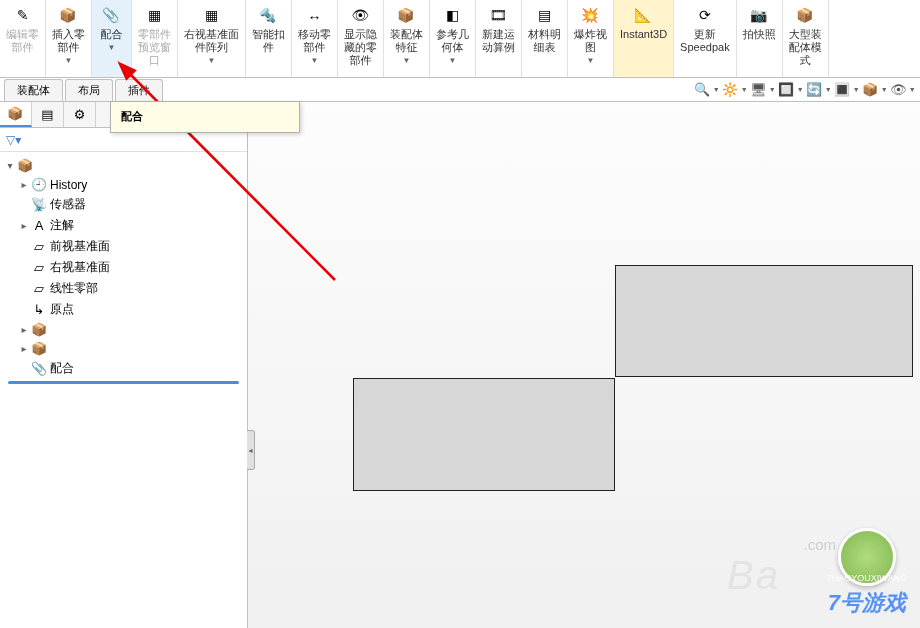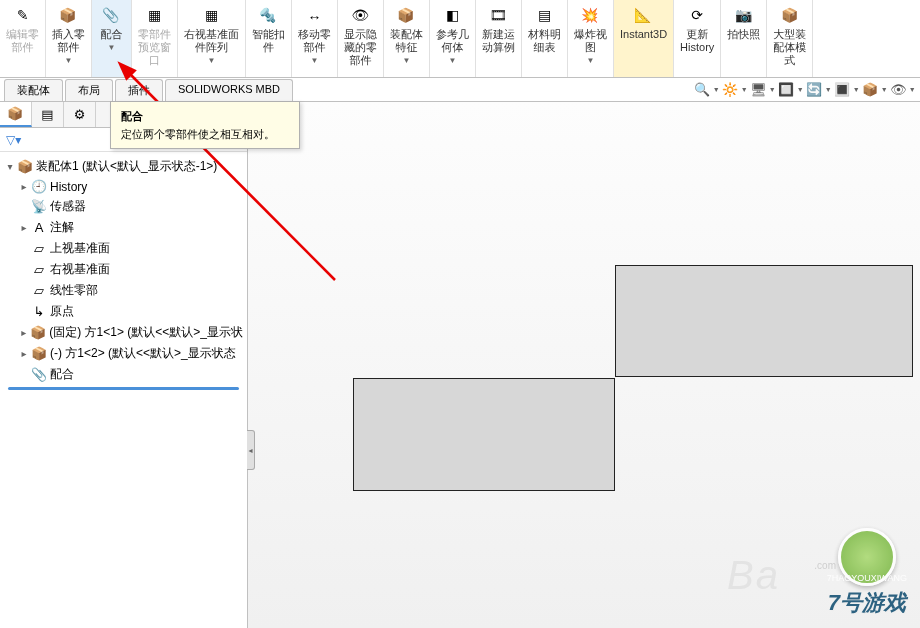--- a/index.html
+++ b/index.html
@@ -231,21 +231,21 @@
   .wm-badge {
     width: 58px; height: 58px;
     border-radius: 50%;
     background: radial-gradient(circle, #a7d86c 0%, #6cae34 100%);
     margin: 0 auto 2px;
     display:flex;align-items:flex-end;justify-content:center;
     color:#fff;font-size:9px;
     border:3px solid #fff;
     box-shadow:0 2px 5px rgba(0,0,0,.3);
   }
-  .wm-text { font-size: 22px; color:#0c4a6e; font-style:italic; font-weight:bold; text-shadow:1px 1px #eee; }
+  .wm-text { font-size: 22px; color:#3b82f6; font-style:italic; font-weight:bold; text-shadow:1px 1px #eee; }
   .wm-faint {
     position:absolute; bottom:30px; right:140px;
     font-size:40px; color:rgba(150,150,150,.15); font-style:italic;
     letter-spacing:2px;
   }
 </style>
 </head>
 <body>
 
 <div class="ribbon" id="ribbon">
@@ -322,40 +322,39 @@
 图</div>
       <div class="ribbon-drop">▼</div>
     </div>
     <div class="ribbon-item highlight">
       <div class="ribbon-icon">📐</div>
       <div class="ribbon-label">Instant3D</div>
     </div>
     <div class="ribbon-item">
       <div class="ribbon-icon">⟳</div>
       <div class="ribbon-label">更新
-History</div>
+Speedpak</div>
     </div>
     <div class="ribbon-item">
       <div class="ribbon-icon">📷</div>
       <div class="ribbon-label">拍快照</div>
     </div>
     <div class="ribbon-item">
       <div class="ribbon-icon">📦</div>
       <div class="ribbon-label">大型装
 配体模
 式</div>
     </div>
   </div>
 
 <div class="tabs">
   <div id="tabs-host" style="display:flex">
       <div class="tab">装配体</div>
       <div class="tab">布局</div>
       <div class="tab">插件</div>
-      <div class="tab">SOLIDWORKS MBD</div>
     </div>
   <div class="spacer"></div>
   <div class="mini-tools" id="mini-tools">
       <div class="mini-tool">🔍<span class="dd">▼</span></div>
       <div class="mini-tool">🔆<span class="dd">▼</span></div>
       <div class="mini-tool">🖥<span class="dd">▼</span></div>
       <div class="mini-tool">🔲<span class="dd">▼</span></div>
       <div class="mini-tool">🔄<span class="dd">▼</span></div>
       <div class="mini-tool">🔳<span class="dd">▼</span></div>
       <div class="mini-tool">📦<span class="dd">▼</span></div>
@@ -370,67 +369,64 @@
         <div class="panel-tab">▤</div>
         <div class="panel-tab">⚙</div>
       </div>
     <div class="filter-bar">
       <span class="filter-icon">▽▾</span>
     </div>
     <div class="tree">
       <div class="tree-node">
         <span class="exp">▾</span>
         <span class="icn" style="color:#caa62c">📦</span>
-        <span>装配体1 (默认&lt;默认_显示状态-1&gt;)</span>
       </div>
       <div id="tree-items">
           <div class="tree-node lvl1">
             <span class="exp">▸</span>
             <span class="icn">🕘</span>
             <span>History</span>
           </div>
           <div class="tree-node lvl1">
             <span class="exp"></span>
             <span class="icn">📡</span>
             <span>传感器</span>
           </div>
           <div class="tree-node lvl1">
             <span class="exp">▸</span>
             <span class="icn">A</span>
             <span>注解</span>
           </div>
           <div class="tree-node lvl1">
             <span class="exp"></span>
             <span class="icn">▱</span>
-            <span>上视基准面</span>
+            <span>前视基准面</span>
           </div>
           <div class="tree-node lvl1">
             <span class="exp"></span>
             <span class="icn">▱</span>
             <span>右视基准面</span>
           </div>
           <div class="tree-node lvl1">
             <span class="exp"></span>
             <span class="icn">▱</span>
             <span>线性零部</span>
           </div>
           <div class="tree-node lvl1">
             <span class="exp"></span>
             <span class="icn">↳</span>
             <span>原点</span>
           </div>
           <div class="tree-node lvl1">
             <span class="exp">▸</span>
             <span class="icn">📦</span>
-            <span>(固定) 方1&lt;1&gt; (默认&lt;&lt;默认&gt;_显示状</span>
           </div>
           <div class="tree-node lvl1">
             <span class="exp">▸</span>
             <span class="icn">📦</span>
-            <span>(-) 方1&lt;2&gt; (默认&lt;&lt;默认&gt;_显示状态</span>
           </div>
           <div class="tree-node lvl1">
             <span class="exp"></span>
             <span class="icn">📎</span>
             <span>配合</span>
           </div>
         </div>
       <div class="tree-separator"></div>
     </div>
   </div>
@@ -438,32 +434,31 @@
   <div class="canvas">
     <div class="part-rect" id="rect1" style="left: 367px; top: 163px; width: 298px; height: 112px;"></div>
     <div class="part-rect" id="rect2" style="left: 105px; top: 276px; width: 262px; height: 113px;"></div>
   </div>
 </div>
 
 <div class="collapse-handle">◂</div>
 
 <div class="tooltip" style="left:110px; top:101px; width:190px;">
   <div class="tt-title">配合</div>
-  <div>定位两个零部件使之相互相对。</div>
 </div>
 
 <svg class="arrow-svg" width="920" height="628">
   <defs>
     <marker id="ah" markerWidth="10" markerHeight="10" refX="2" refY="3" orient="auto">
       <path d="M0,0 L0,6 L8,3 z" fill="#e80000"></path>
     </marker>
   </defs>
   <line x1="335" y1="280" x2="128" y2="72" stroke="#e80000" stroke-width="2.5" marker-end="url(#ah)"></line>
 </svg>
 
 <div class="wm-faint">Ba</div>
 <div class="watermark">
-  <div style="position:absolute;right:70px;top:32px;color:rgba(120,120,120,.35);font-size:10px;">.com</div>
+  <div style="position:absolute;right:70px;top:8px;color:rgba(120,120,120,.35);font-size:15px;">.com</div>
   <div class="wm-badge">
     <span>7HAOYOUXIWANG</span>
   </div>
   <div class="wm-text">7号游戏</div>
 </div>
 
 </body></html>

